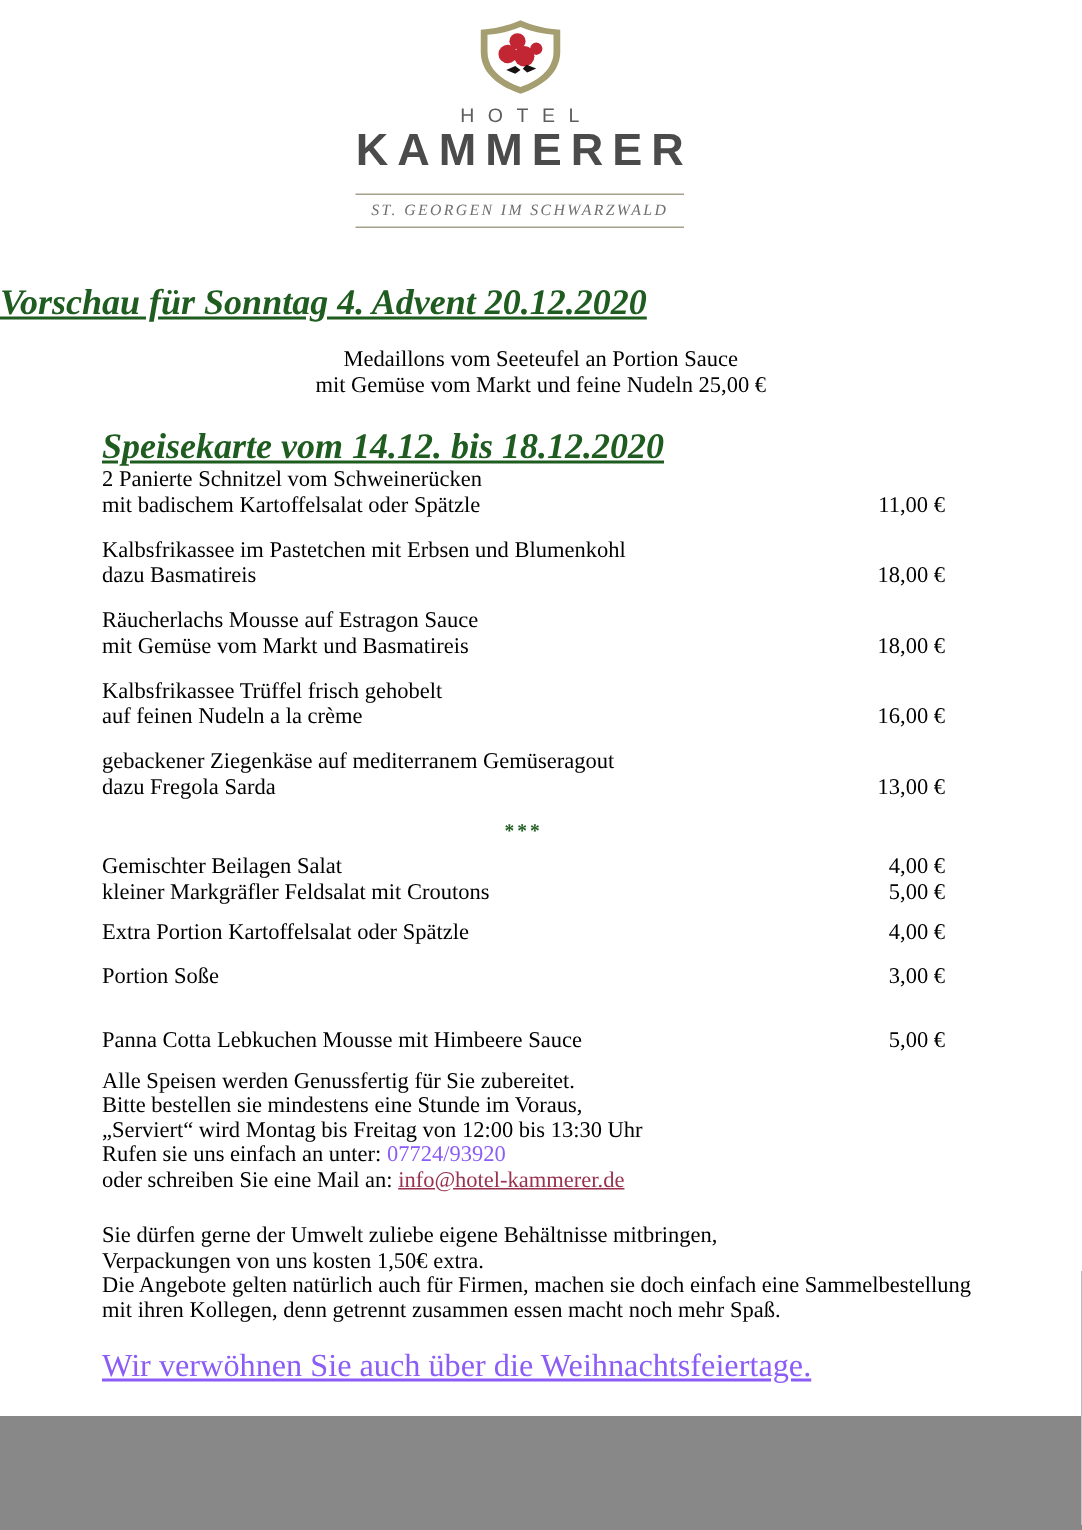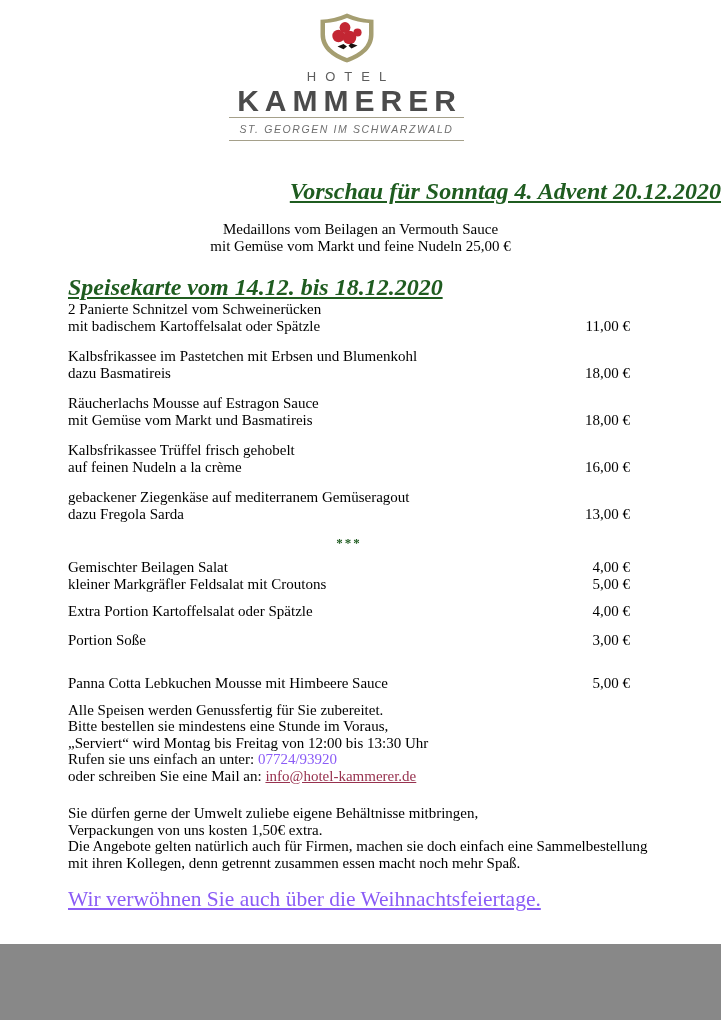--- a/index.html
+++ b/index.html
@@ -25,33 +25,33 @@
   }
   .logo-name {
     margin-top: 1px;
     font-family: "Liberation Sans", sans-serif;
     font-size: 30px; font-weight: 600; color: #4b4b4b;
     letter-spacing: 6px; text-indent: 6px;
     line-height: 32px;
   }
   .logo-sub {
     display: inline-block;
-    margin-top: 0;
-    font-family: Liberation Sans, sans-serif;
+    margin-top: 12px;
+    font-family: Liberation Serif, serif;
     font-style: italic;
     font-size: 10.5px; color: #6f6f6f;
     letter-spacing: 1.6px;
     border-top: 1.5px solid #a5a08a;
     border-bottom: 1.5px solid #a5a08a;
     padding: 5px 10px 5px 10px;
   }
   
   .h-preview {
     margin-top: 37px;
-    text-align: right;
+    text-align: left;
     font-size: 24px; font-weight: bold; font-style: italic;
     color: #1f5c20;
     text-decoration: underline;
   }
   .preview-lines { margin-top: 16px; text-align: center; line-height: 16.5px; }
   .h-menu {
     margin-top: 20px;
     margin-left: 68px;
     font-size: 24px; font-weight: bold; font-style: italic;
     color: #1f5c20;
@@ -101,21 +101,21 @@
       <path d="M25.5 31 L19.5 33.6 L25.5 36.2 Z M25.5 31 L29 33.6 L25.5 36.2 Z" fill="#17110f"></path>
       <path d="M33 30.2 L39.5 32.6 L33.5 35.4 Z M33 30.2 L30.5 32.8 L33.5 35.4 Z" fill="#17110f"></path>
     </svg>
     <div class="logo-hotel">HOTEL</div>
     <div class="logo-name">KAMMERER</div>
     <div><span class="logo-sub">ST. GEORGEN IM SCHWARZWALD</span></div>
   </div>
 
   <div class="h-preview">Vorschau für Sonntag 4. Advent 20.12.2020</div>
   <div class="preview-lines">
-    <div>Medaillons vom Beilagen an Vermouth Sauce</div>
+    <div>Medaillons vom Seeteufel an Portion Sauce</div>
     <div>mit Gemüse vom Markt und feine Nudeln 25,00 €</div>
   </div>
 
   <div class="h-menu">Speisekarte vom 14.12. bis 18.12.2020</div>
 
   <div class="content">
     <div class="menu" style="">
 
       <div class="row item">
         <div class="lines">

